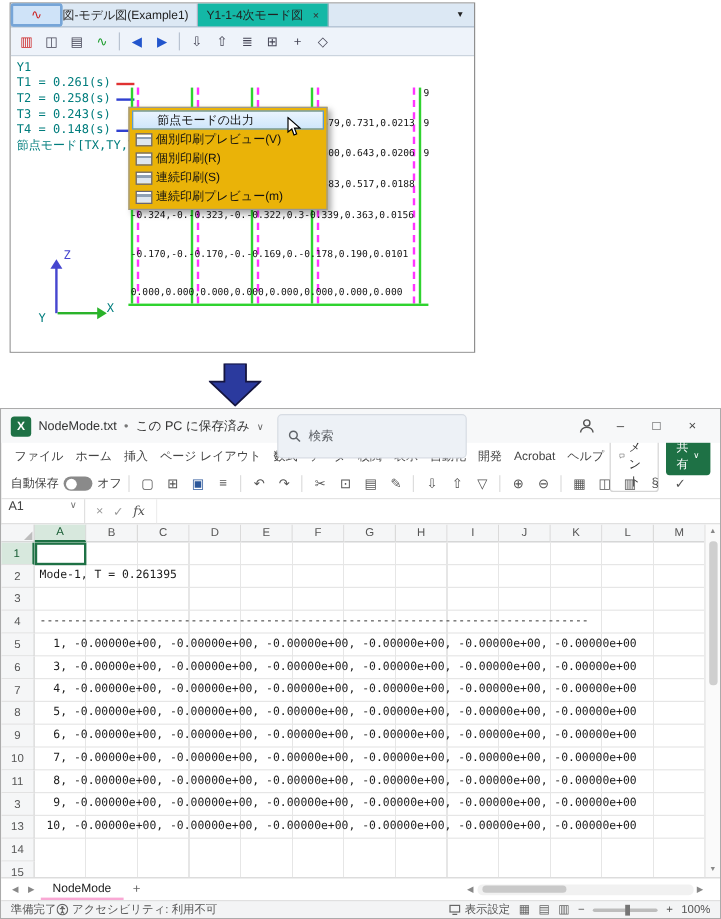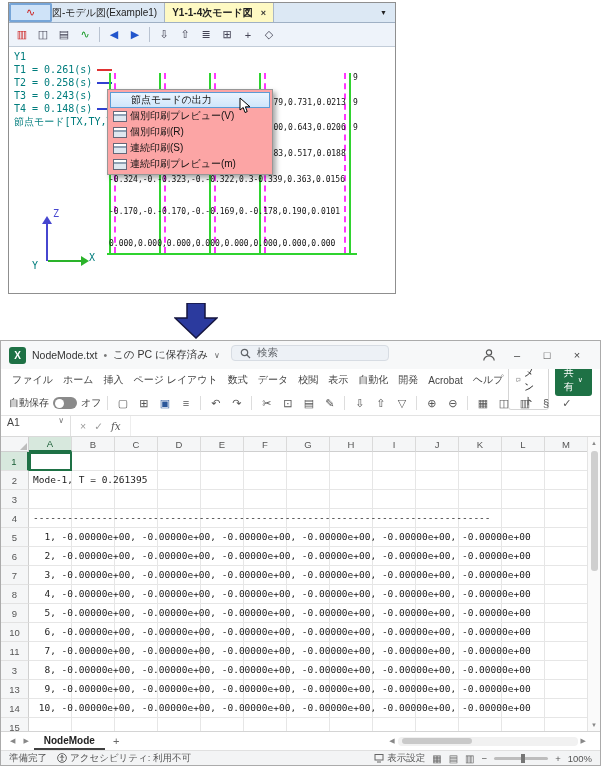--- a/index.html
+++ b/index.html
@@ -5,21 +5,21 @@
   html,body{margin:0;padding:0}
   body{width:601px;height:766px;position:relative;background:#fff;overflow:hidden;
        font-family:"Liberation Sans",sans-serif;}
 
   
   .cad{position:absolute;left:8px;top:2px;width:388px;height:292px;border:1px solid #8f8f8f;
        background:#fff;display:flex;flex-direction:column;box-sizing:border-box}
   .cad-tabs{height:19px;background:#dce8f4;border-bottom:1px solid #9fb0c4;display:flex;
             align-items:stretch;font-size:10px;color:#222;flex:0 0 auto}
   .cad-tab{display:flex;align-items:center;gap:4px;padding:0 7px;border-right:1px solid #a9b6c6;white-space:nowrap}
-  .cad-tab.active{background:#fef9c3;font-weight:bold}
+  .cad-tab.active{background:#14b8a6;font-weight:normal}
   .tab-ic{width:10px;height:9px;border:1px solid #2c5cb0;background:linear-gradient(#d9e6ff 0 3px,#4a7fe0 3px 100%)}
   .tab-x{font-size:9px;color:#333;margin-left:4px}
   .tab-caret{margin-left:auto;align-self:center;font-size:7px;color:#222;padding:0 8px}
   .cad-toolbar{height:23px;background:#eef3fa;border-bottom:1px solid #c2ccd8;display:flex;
                align-items:center;padding:0 3px;gap:1px;flex:0 0 auto}
   .ti{width:18px;height:18px;display:flex;align-items:center;justify-content:center;font-size:11px;
       color:#445;border:1px solid transparent;border-radius:2px}
   .ti.sel{background:#cfe3f8;border-color:#76a5d8}
   .ti.red{color:#cc2222}.ti.grn{color:#1a9c2a}.ti.blu{color:#2255cc}
   .tsep{width:1px;height:15px;background:#b9c3d1;margin:0 3px}
@@ -34,21 +34,21 @@
   .g1{left:100px}.g2{left:150px}.g3{left:200px}.g4{left:250px}.g5{left:340px}
   .ml{position:absolute;top:26px;height:180px;width:0;border-left:2px dashed #ff35ff}
   .mm1{left:105px}.mm2{left:155px}.mm3{left:205px}.mm4{left:255px}.mm5{left:335px}
   .gbase{position:absolute;left:98px;top:206px;width:250px;height:2px;background:#2fd32f}
   .mrow{position:absolute;font:8px "DejaVu Sans Mono",monospace;color:#111;white-space:pre;z-index:2}
   .r0{left:100px;top:26px}.r1{left:250px;top:51px}.r2{left:250px;top:76px}.r3{left:250px;top:102px}
   .r4{left:100px;top:128px}.r5{left:100px;top:160px}.r6{left:100px;top:192px}
   .m9{position:absolute;left:344px;font:8px "DejaVu Sans Mono",monospace;color:#111;z-index:2}
   .m9a{top:26px}.m9b{top:51px}.m9c{top:76px}
 
-  .ctx{position:absolute;left:98px;top:42px;width:160px;background:#fca5a5;border:1px solid #979797;
+  .ctx{position:absolute;left:98px;top:42px;width:160px;background:#eab308;border:1px solid #979797;
        box-shadow:3px 3px 5px rgba(0,0,0,.35);padding:2px;z-index:5}
   .ctx .it{position:relative;height:16px;display:flex;align-items:center;padding-left:20px;
            font-size:10px;color:#111;box-sizing:border-box}
   .ctx .it.hot{border:1px solid #5b9bd5;background:linear-gradient(#eaf4fe,#cfe6fb)}
   .mi{position:absolute;left:3px;top:3px;width:12px;height:9px;border:1px solid #667;
       background:linear-gradient(#fff 0 2px,#8fa0b4 2px 4px,#dfe7f0 4px 100%)}
   .cursor{position:absolute;left:128px;top:4px;z-index:6}
 
   .axz{position:absolute;left:37px;top:172px;width:2px;height:42px;background:#4646cf}
   .axzh{position:absolute;left:33px;top:164px;width:0;height:0;border:5px solid transparent;border-bottom:8px solid #4646cf}
@@ -63,21 +63,21 @@
 
   
   .xl{position:absolute;left:0;top:340px;width:599px;height:424px;border:1px solid #ababab;
       background:#fff;display:flex;flex-direction:column;box-sizing:content-box}
   .tbar{height:28px;flex:0 0 auto;display:flex;align-items:center;background:#f7f8f9;
         padding:0 8px;gap:6px;font-size:10.5px;color:#333;position:relative}
   .xlogo{width:17px;height:17px;background:#1e7145;border-radius:3px;color:#fff;font-weight:bold;
          font-size:10px;display:flex;align-items:center;justify-content:center;flex:0 0 auto}
   .tdot{color:#777}
   .tcaret{font-size:8px;color:#666}
-  .tsearch{position:absolute;left:230px;top:4px;width:158px;height:16px;background:#edf1f6;
+  .tsearch{position:absolute;left:230px;top:4px;width:158px;height:37px;background:#edf1f6;
            border:1px solid #d7dce3;border-radius:4px;display:flex;align-items:center;gap:6px;
            padding:0 8px;color:#5f6368;font-size:10.5px;box-sizing:border-box}
   .wctl{margin-left:auto;display:flex;align-items:center}
   .person{width:26px;display:flex;justify-content:center}
   .wbtn{width:30px;height:27px;display:flex;align-items:center;justify-content:center;font-size:11px;color:#444}
 
   .mbar{height:22px;flex:0 0 auto;display:flex;align-items:center;padding:0 6px;font-size:10px;color:#444}
   .mtab{padding:0 5px;height:100%;display:flex;align-items:center;white-space:nowrap}
   .mright{margin-left:auto;display:flex;align-items:center;gap:6px;padding-right:4px}
   .cbtn{display:flex;align-items:center;gap:3px;border:1px solid #d5d5d5;border-radius:3px;padding:1px 7px;color:#333}
@@ -121,30 +121,30 @@
   .sel{position:absolute;left:0;top:0;width:43px;height:19px;border:2px solid #1e7145;box-sizing:border-box;z-index:3}
   .vscroll{position:absolute;right:0;top:0;bottom:0;width:12px;background:#fafafa;border-left:1px solid #e4e4e4;
            display:flex;flex-direction:column;align-items:center;font-size:6px;color:#888}
   .varr{height:12px;display:flex;align-items:center}
   .vthumb{width:7px;height:120px;background:#cfcfcf;border-radius:3px;margin-top:2px}
   .vspace{flex:1}
 
   .stabs{height:18px;flex:0 0 auto;border-top:1px solid #d4d4d4;display:flex;align-items:center;
          font-size:10px;color:#555;background:#fff;padding-left:6px;gap:2px}
   .snav{font-size:7px;color:#888;padding:0 3px}
-  .stab{height:100%;display:flex;align-items:center;padding:0 10px;border-bottom:2px solid #404040;
-        color:#222;font-weight:bold;box-sizing:border-box}
+  .stab{height:100%;display:flex;align-items:center;padding:0 10px;border-bottom:2px solid #f9a8d4;
+        color:#222;font-weight:normal;box-sizing:border-box}
   .sadd{font-size:11px;color:#666;padding:0 6px}
   .hscroll{margin-left:auto;margin-right:14px;display:flex;align-items:center;gap:3px}
   .htrack{width:180px;height:9px;background:#f1f1f1;border-radius:4px;position:relative}
   .hthumb{position:absolute;left:4px;top:1.5px;width:70px;height:6px;background:#c9c9c9;border-radius:3px}
   .harr{font-size:7px;color:#888}
 
   .sbar{height:14px;flex:0 0 auto;background:#f3f4f5;border-top:1px solid #e0e0e0;display:flex;
-        align-items:center;font-size:9.5px;color:#555;padding:0 8px;gap:10px}
+        align-items:center;font-size:9.5px;color:#555;padding:0 8px;}
   .aicon{display:flex;align-items:center;gap:3px}
   .sright{margin-left:auto;display:flex;align-items:center;gap:7px}
   .vicon{font-size:10px;color:#666}
   .ztrack{width:54px;height:3px;background:#bdbdbd;position:relative;border-radius:2px}
   .zknob{position:absolute;left:50%;top:-3px;width:4px;height:9px;background:#757575}
 </style>
 </head>
 <body>
 
 <div class="cad">
@@ -396,23 +396,20 @@
           <span class="ctext">Mode-1, T = 0.261395</span>
         </div>
       <div class="rrow">
           <span class="ctext"></span>
         </div>
       <div class="rrow">
           <span class="ctext">--------------------------------------------------------------------------------</span>
         </div>
       <div class="rrow">
           <span class="ctext">  1, -0.00000e+00, -0.00000e+00, -0.00000e+00, -0.00000e+00, -0.00000e+00, -0.00000e+00</span>
-        </div>
-      <div class="rrow">
-          <span class="ctext">  2, -0.00000e+00, -0.00000e+00, -0.00000e+00, -0.00000e+00, -0.00000e+00, -0.00000e+00</span>
         </div>
       <div class="rrow">
           <span class="ctext">  3, -0.00000e+00, -0.00000e+00, -0.00000e+00, -0.00000e+00, -0.00000e+00, -0.00000e+00</span>
         </div>
       <div class="rrow">
           <span class="ctext">  4, -0.00000e+00, -0.00000e+00, -0.00000e+00, -0.00000e+00, -0.00000e+00, -0.00000e+00</span>
         </div>
       <div class="rrow">
           <span class="ctext">  5, -0.00000e+00, -0.00000e+00, -0.00000e+00, -0.00000e+00, -0.00000e+00, -0.00000e+00</span>
         </div>

